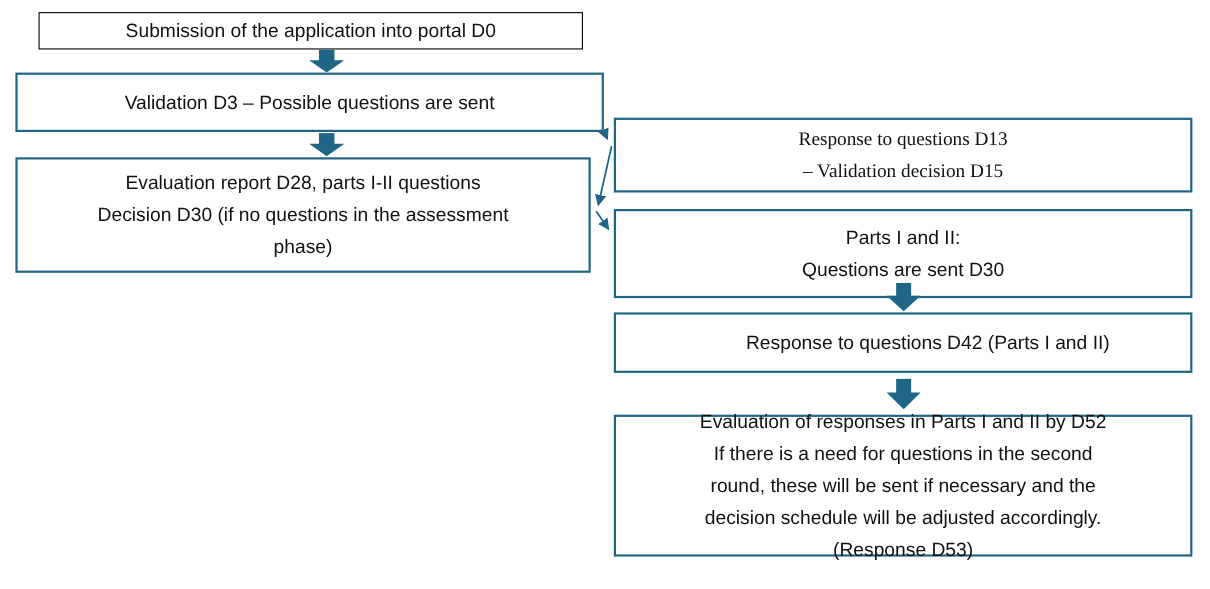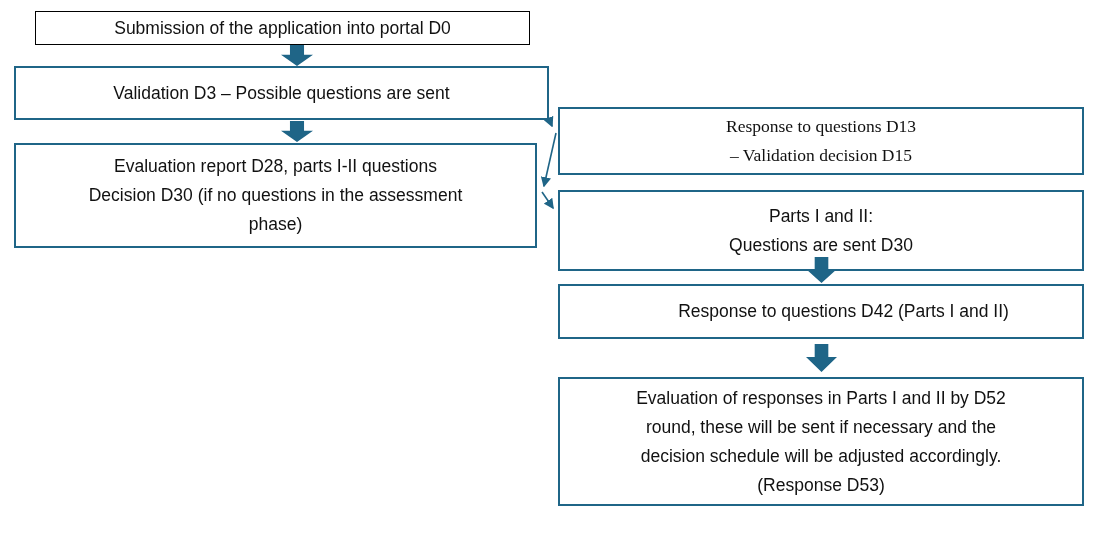--- a/index.html
+++ b/index.html
@@ -84,18 +84,19 @@
   <div class="block-arrow" style="left:806px;top:257px;width:31px;height:26px;"></div>
 
   <div class="box" style="left:558px;top:284px;width:526px;height:55px;padding-left:45px;">
     <div>Response to questions D42 (Parts I and II)</div>
   </div>
 
   <div class="block-arrow" style="left:806px;top:344px;width:31px;height:28px;"></div>
 
   <div class="box" style="left:558px;top:377px;width:526px;height:129px;">
     <div>Evaluation of responses in Parts I and II by D52</div>
+    <div>If there is a need for questions in the second</div>
     <div>round, these will be sent if necessary and the</div>
     <div>decision schedule will be adjusted accordingly.</div>
     <div>(Response D53)</div>
   </div>
 
 </div>
 
 </body></html>

